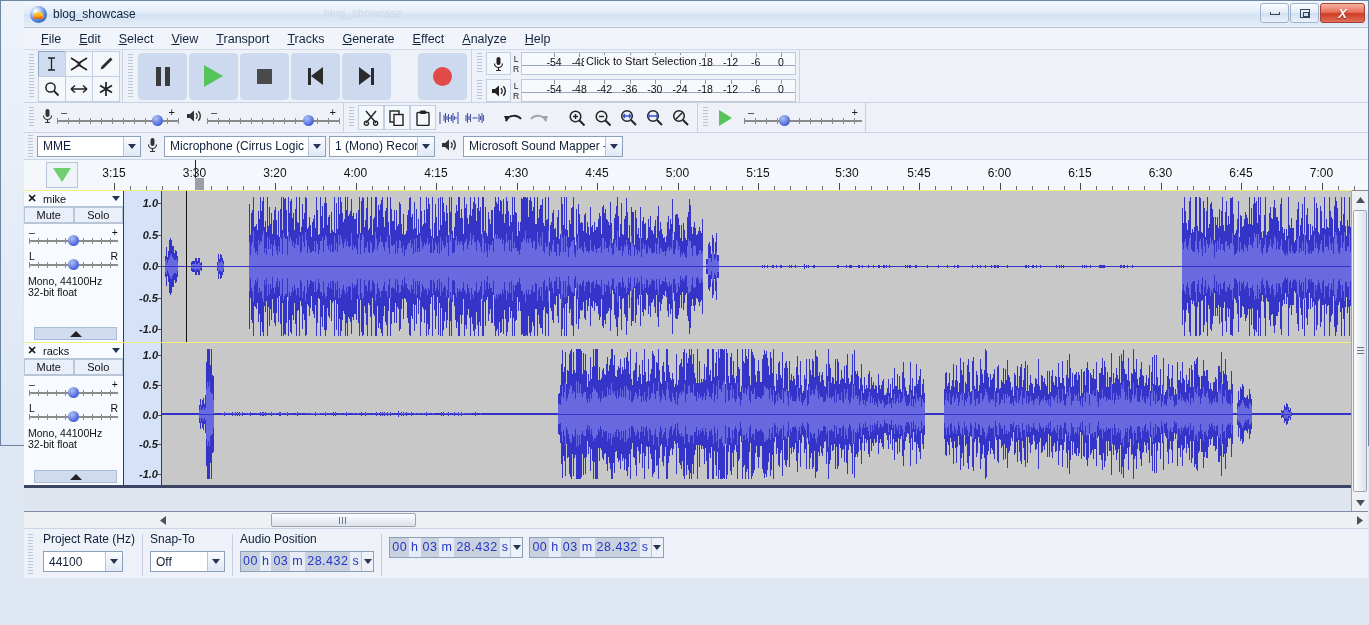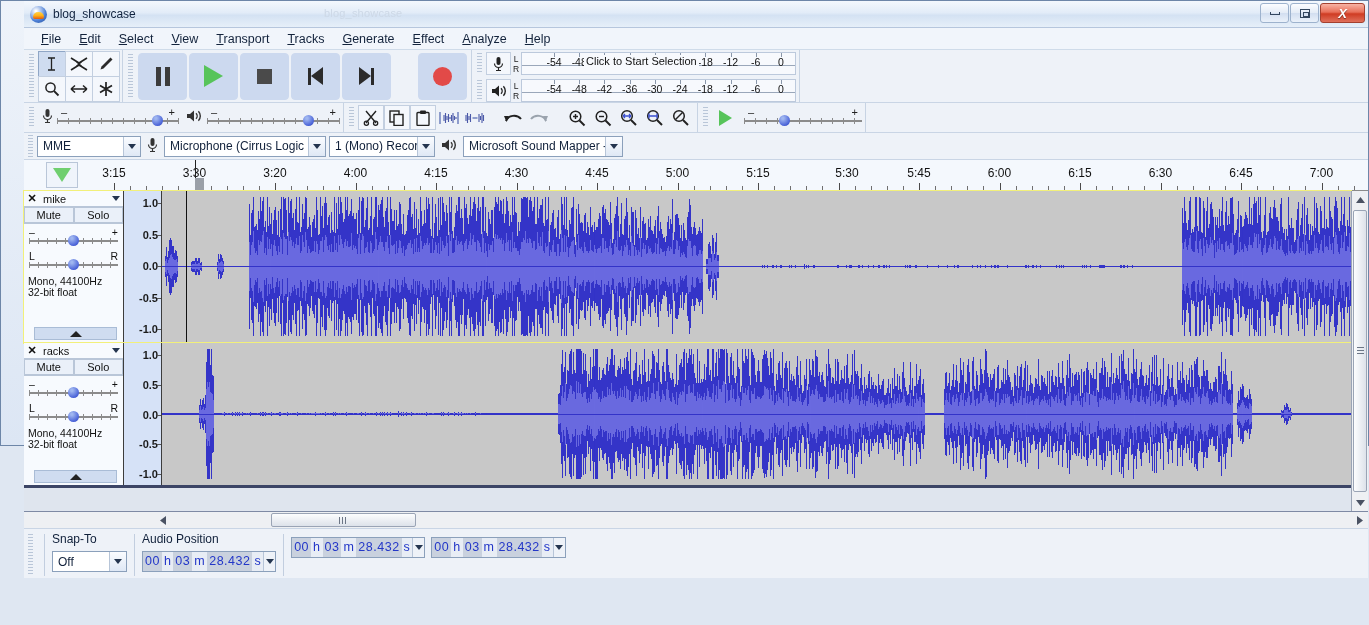--- a/index.html
+++ b/index.html
@@ -151,21 +151,21 @@
      background: radial-gradient(circle at 35% 30%,#9fb6f0 10%,#4a63d8 70%,#2c3ea8 100%); }
   .tp-sl .lf,.tp-sl .rt { position:absolute; top:0; font-size:10.5px; color:#111; }
   .tp-sl .lf{left:0;} .tp-sl .rt{right:0;}
   .tp-info { font-size:10.5px; color:#111; line-height:11px; padding:4px 0 0 4px; }
   .tp-collapse { position:absolute; left:10px; right:6px; bottom:2px; height:13px;
      background:#cfdcf0; border:1px solid #a9bcd6; display:flex; align-items:center; justify-content:center; }
   .up-tri { width:0;height:0;border-left:6px solid transparent;border-right:6px solid transparent;
      border-bottom:6px solid #222; }
   .vruler { width:38px; background:#d6e2f7; border-right:1px solid #3c3c3c; position:relative; }
   .vruler .vl { position:absolute; right:3px; font-size:11px; color:#1a1a1a; font-weight:bold;
-     transform:translateY(-50%); }
+     transform:translateY(-50%);font-style:italic; }
   .vruler .vt { position:absolute; right:0; width:4px; height:1px; background:#555; }
   .wave { flex:1; position:relative; background:#c8c8c8; overflow:hidden; }
   .wave svg { display:block; width:100%; height:100%; }
   .track.selected { outline:2px solid #f2f07a; outline-offset:-1px; }
   .trk-cursor { position:absolute; top:0; bottom:0; width:1px; background:#111; }
 
   
   .hscroll { height:17px; display:flex; align-items:center; background:#eef0f3;
      border-top:1px solid #7e8aa4; }
   .hs-btn { width:17px; height:16px; display:flex; align-items:center; justify-content:center; }
@@ -818,20 +818,29 @@
     </div>
     <div class="hs-btn">
       <svg width="6" height="9" viewBox="0 0 6 9">
           <path d="M0 0v9l6-4.5z" fill="#4a5263"></path>
         </svg>
     </div>
   </div>
 
   <div class="selbar">
     <div class="grip" style="height:42px;margin-left:3px;"></div>
+    <div style="display:flex;flex-direction:column;margin-left:6px;">
+      <span class="sb-label">Project Rate (Hz)</span>
+      <div class="combo" style="width:80px;margin-top:5px;">
+        <span>44100</span>
+        <span class="arrow">
+            <i class="caret"></i>
+          </span>
+      </div>
+    </div>
     <div class="sb-sep" style="margin:2px 7px;"></div>
     <div style="display:flex;flex-direction:column;">
       <span class="sb-label">Snap-To</span>
       <div class="combo" style="width:75px;margin-top:5px;">
         <span>Off</span>
         <span class="arrow">
             <i class="caret"></i>
           </span>
       </div>
     </div>

